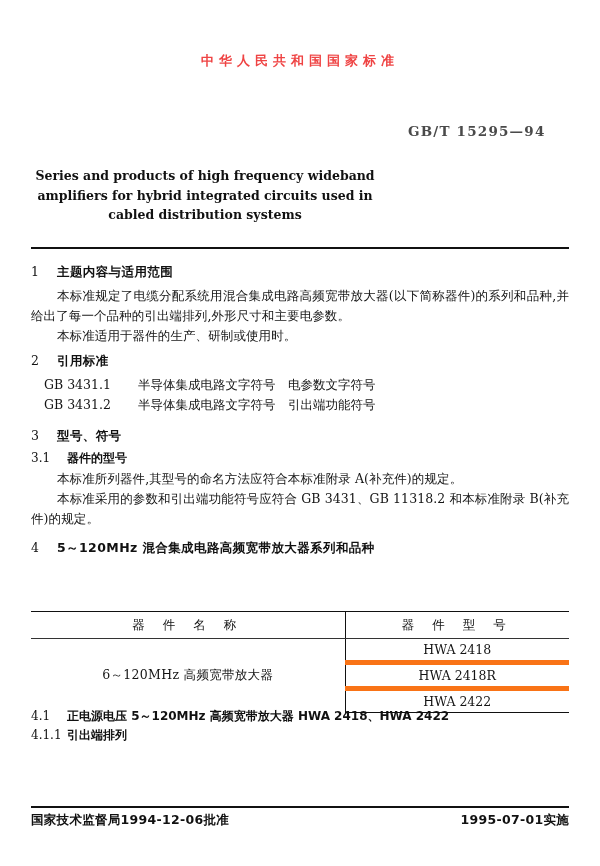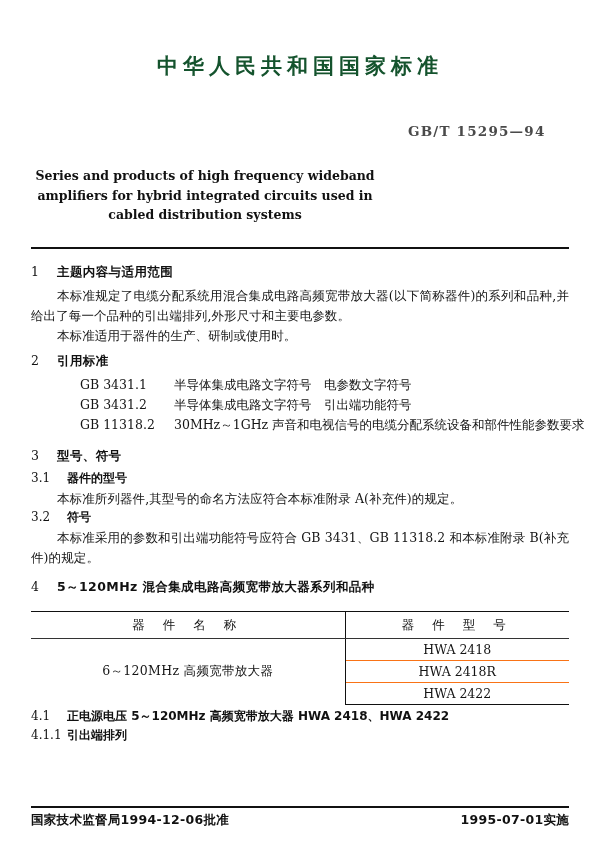--- a/index.html
+++ b/index.html
@@ -28,23 +28,23 @@
   .masthead {
     position: absolute;
     left: 0;
     top: 52px;
     width: 600px;
     text-align: center;
   }
   .masthead-title {
     font-family: "DejaVu Sans", "Liberation Sans", sans-serif;
     font-weight: bold;
-    font-size: 21px;
+    font-size: 13px;
     letter-spacing: 5px;
-    color: #14532d;
+    color: #ef4444;
     white-space: nowrap;
   }
 
   .title-block {
     position: absolute;
     left: 30px;
     top: 92px;
     width: 350px;
     text-align: center;
   }
@@ -154,21 +154,21 @@
   .ref-list {
     margin: 4px 0 6px 0;
     padding: 0;
     list-style: none;
   }
   .ref-list li {
     font-family: "DejaVu Serif", "Liberation Serif", serif;
     font-size: 12.5px;
     line-height: 20px;
     color: #141414;
-    padding-left: 80px;
+    padding-left: 44px;
     white-space: nowrap;
   }
   .ref-code {
     display: inline-block;
     min-width: 82px;
   }
   .ref-sep { display: inline-block; width: 12px; }
 
   .gap-s { height: 7px; }
   .gap-m { height: 11px; }
@@ -191,21 +191,21 @@
     padding: 0;
     text-align: center;
     vertical-align: middle;
     font-weight: normal;
     font-size: 12.5px;
     color: #141414;
   }
   table.spec .top-b { border-top: 1.6px solid #111; }
   table.spec .bot-b { border-bottom: 1.6px solid #111; }
   table.spec .hdr-b { border-bottom: 1px solid #333; }
-  table.spec .row-b { border-bottom: 1px solid #f97316; }
+  table.spec .row-b { border-bottom: 5px solid #f97316; }
   table.spec .vline { border-right: 1.4px solid #111; }
 
   .th-label {
     font-family: "DejaVu Sans", "Liberation Sans", sans-serif;
     font-weight: bold;
     font-size: 13px;
     letter-spacing: 7px;
     padding-left: 7px;
   }
   .cell-h { height: 26px; }
@@ -285,40 +285,33 @@
       <span class="num">2</span>
       <span class="txt">引用标准</span>
     </div>
     <ul class="ref-list">
       <li>
         <span class="ref-code">GB 3431.1</span><span class="ref-sep"></span><span>半导体集成电路文字符号　电参数文字符号</span>
       </li>
       <li>
         <span class="ref-code">GB 3431.2</span><span class="ref-sep"></span><span>半导体集成电路文字符号　引出端功能符号</span>
       </li>
-      <li>
-        <span class="ref-code">GB 11318.2</span><span class="ref-sep"></span><span>30MHz～1GHz 声音和电视信号的电缆分配系统设备和部件性能参数要求</span>
-      </li>
     </ul>
 
     <div class="gap-s"></div>
 
     <div class="sec-h">
       <span class="num">3</span>
       <span class="txt">型号、符号</span>
     </div>
     <div class="sub-h">
       <span class="num">3.1</span>
       <span class="txt">器件的型号</span>
     </div>
     <p class="para indent">本标准所列器件,其型号的命名方法应符合本标准附录 A(补充件)的规定。</p>
-    <div class="sub-h">
-      <span class="num">3.2</span>
-      <span class="txt">符号</span>
-    </div>
     <p class="para indent">本标准采用的参数和引出端功能符号应符合 GB 3431、GB 11318.2 和本标准附录 B(补充件)的规定。</p>
 
     <div class="gap-m"></div>
 
     <div class="sec-h">
       <span class="num">4</span>
       <span class="txt">5～120MHz 混合集成电路高频宽带放大器系列和品种</span>
     </div>
   </div>
 

